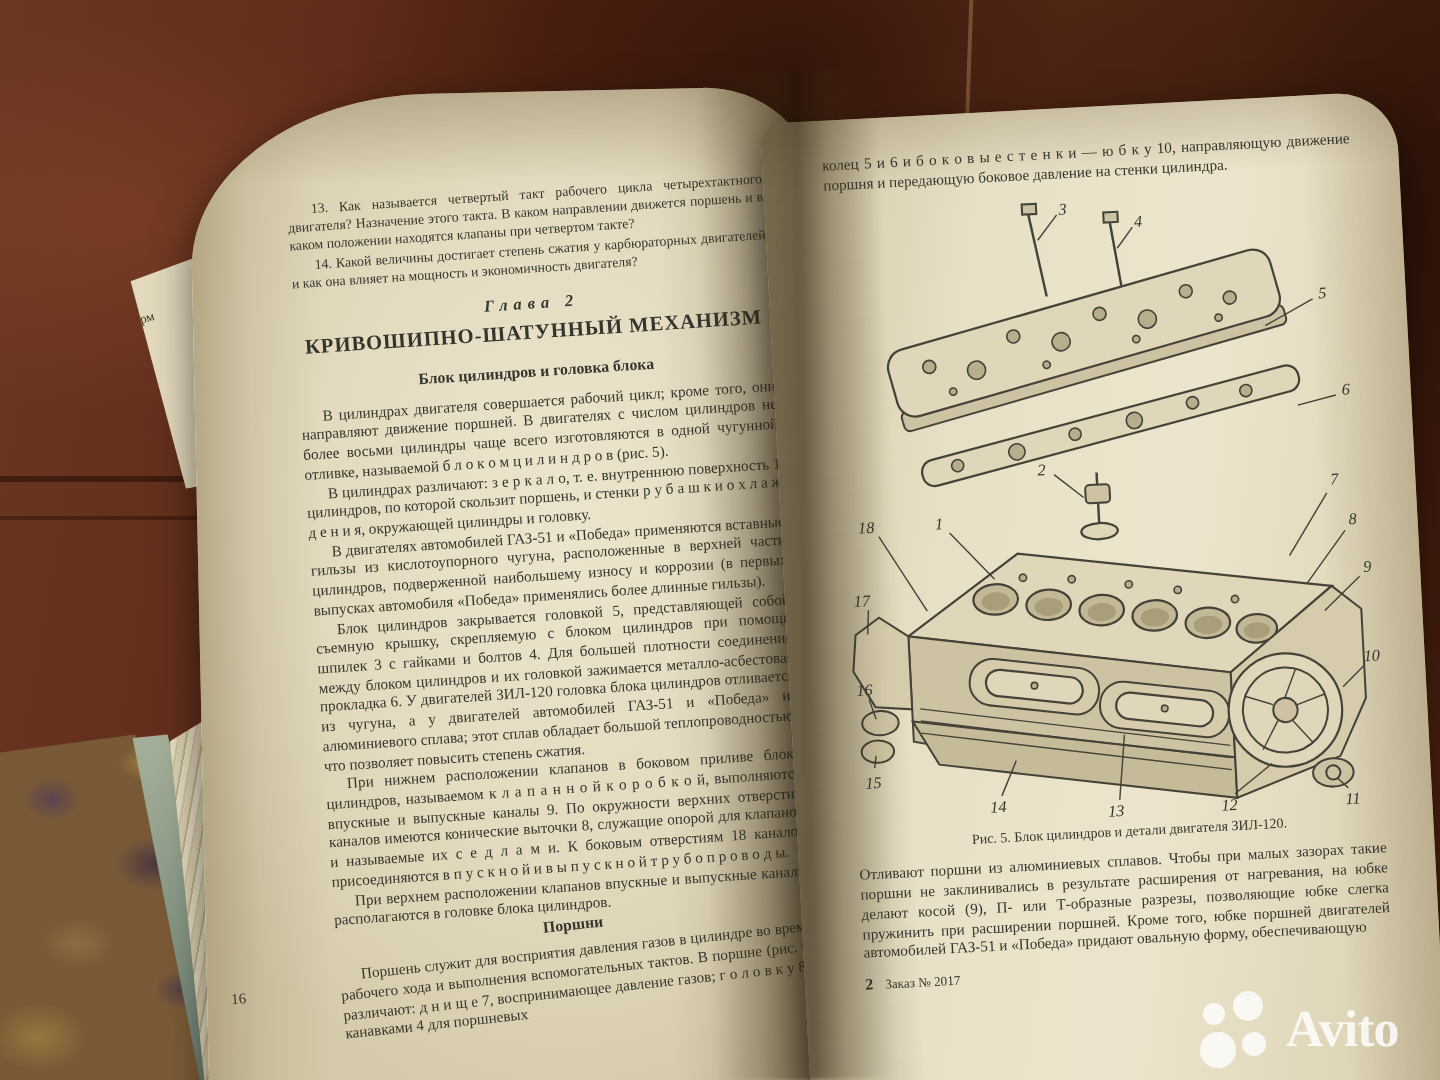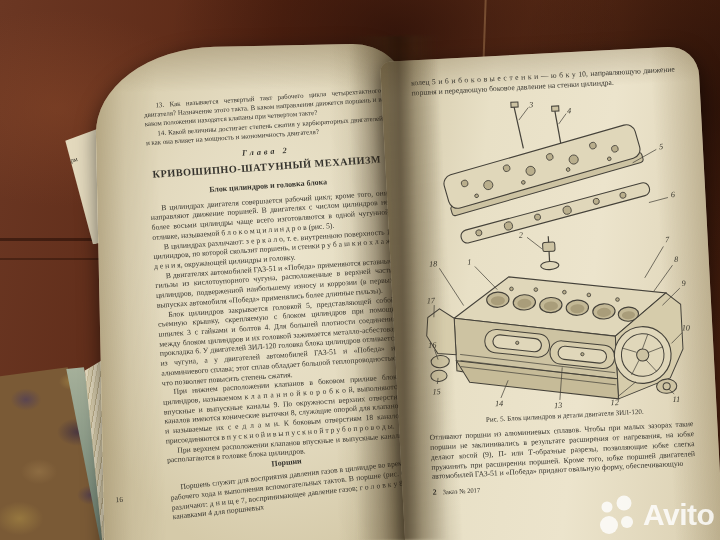--- a/index.html
+++ b/index.html
@@ -121,22 +121,22 @@
   .h{fill:#b9ae8c;stroke:#45423a;stroke-width:.8;}
   .b{fill:#c3b895;stroke:#45423a;stroke-width:1.1;}
   .bi{fill:#a99d7a;stroke:none;}
   .ln{stroke:#45423a;stroke-width:1.2;}
   .ldr{stroke:#45423a;stroke-width:.7;}
   svg.engine text{font:italic 8px "Liberation Serif",serif;fill:#37352c;text-anchor:middle;}
 
   
   .watermark{position:absolute;left:598px;top:494px;display:flex;align-items:center;gap:5px;pointer-events:none;}
   .watermark .wm-text{
-    font-family:Liberation Sans, sans-serif;font-weight:bold;
-    font-size:30px;color:rgba(255,255,255,.82);letter-spacing:-.5px;line-height:1;
+    font-family:Liberation Serif, serif;font-weight:bold;
+    font-size:26px;color:rgba(255,255,255,.82);letter-spacing:-.5px;line-height:1;
   }
   .wm-dots{opacity:.8;}
 </style>
 </head>
 <body>
 
 <div class="scratch s1"></div>
 <div class="scratch s2"></div>
 <div class="scratch s3"></div>
 <div class="scratch s4"></div>

